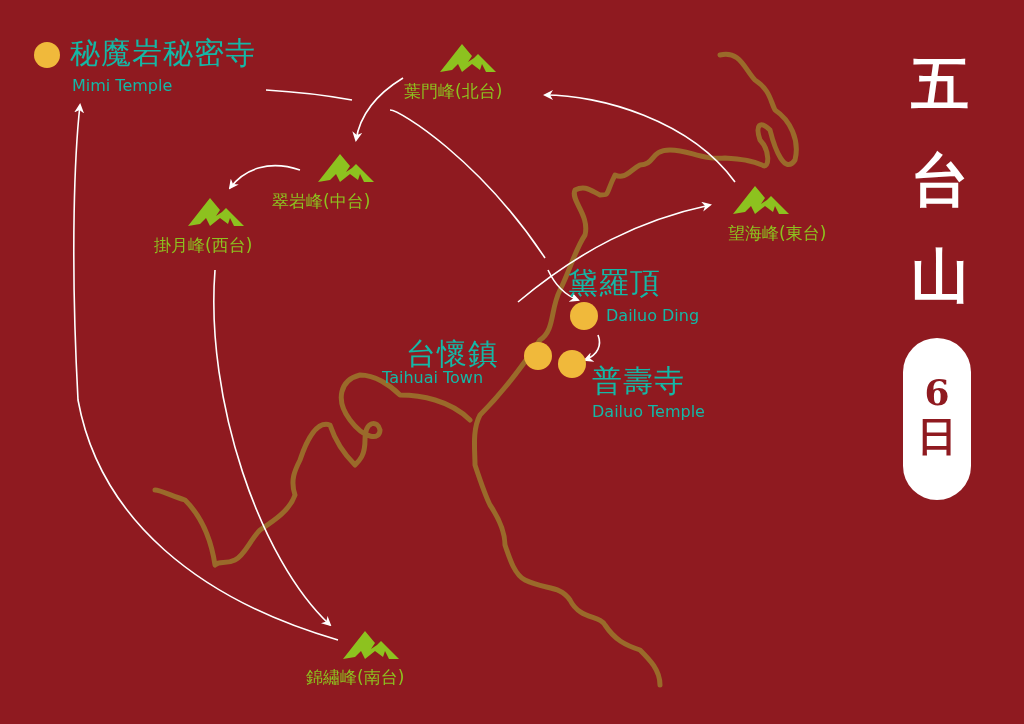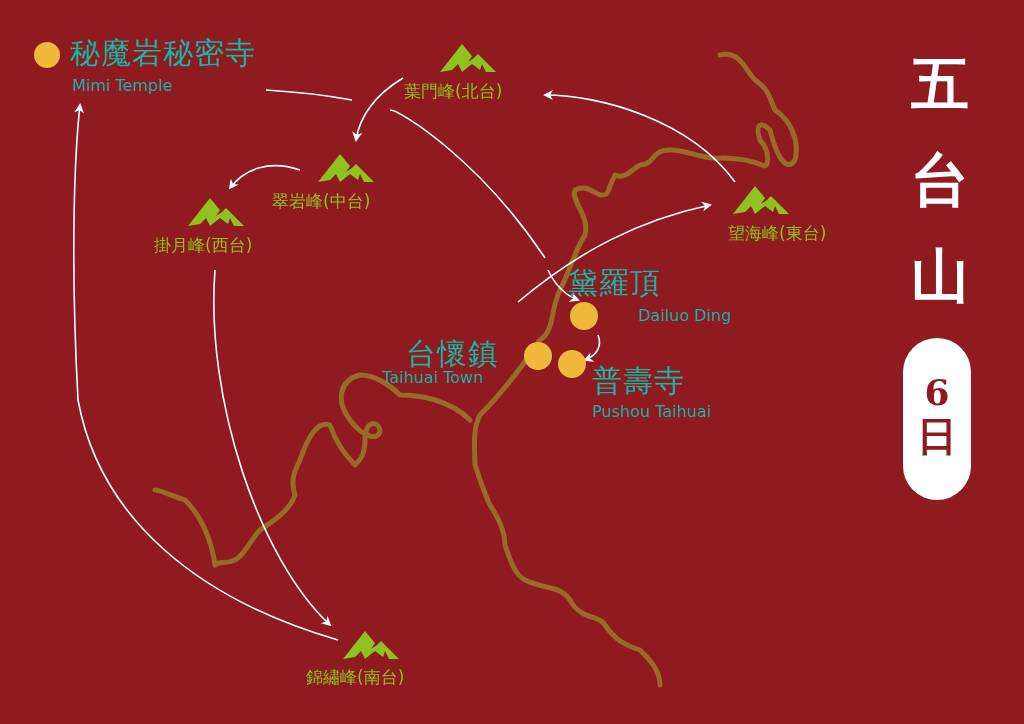--- a/index.html
+++ b/index.html
@@ -57,24 +57,24 @@
 <div class="dot" style="left:570px;top:302px;width:28px;height:28px;"></div>
 <div class="dot" style="left:558px;top:350px;width:28px;height:28px;"></div>
 
 <div class="lbl cn-big" style="left:70px;top:36px;">秘魔岩秘密寺</div>
 <div class="lbl en" style="left:72px;top:76px;">Mimi Temple</div>
 
 <div class="lbl cn-big" style="left:406px;top:316px;margin-top:21px;">台懷鎮</div>
 <div class="lbl en" style="left:382px;top:368px;">Taihuai Town</div>
 
 <div class="lbl cn-big" style="left:568px;top:266px;">黛羅頂</div>
-<div class="lbl en" style="left:638px;top:306px;text-align:right;">Dailuo Ding</div>
+<div class="lbl en" style="left:606px;top:306px;text-align:right;">Dailuo Ding</div>
 
 <div class="lbl cn-big" style="left:592px;top:364px;">普壽寺</div>
-<div class="lbl en" style="left:592px;top:402px;">Pushou Taihuai</div>
+<div class="lbl en" style="left:592px;top:402px;">Dailuo Temple</div>
 
 <div class="peak" style="left:404px;top:80px;">葉門峰(北台)</div>
 <div class="peak" style="left:272px;top:190px;">翠岩峰(中台)</div>
 <div class="peak" style="left:154px;top:234px;">掛月峰(西台)</div>
 <div class="peak" style="left:720px;top:222px;margin-left:8px;">望海峰(東台)</div>
 <div class="peak" style="left:306px;top:666px;">錦繡峰(南台)</div>
 
 <div class="title-char" style="top:52px;">五</div>
 <div class="title-char" style="top:148px;">台</div>
 <div class="title-char" style="top:244px;">山</div>

